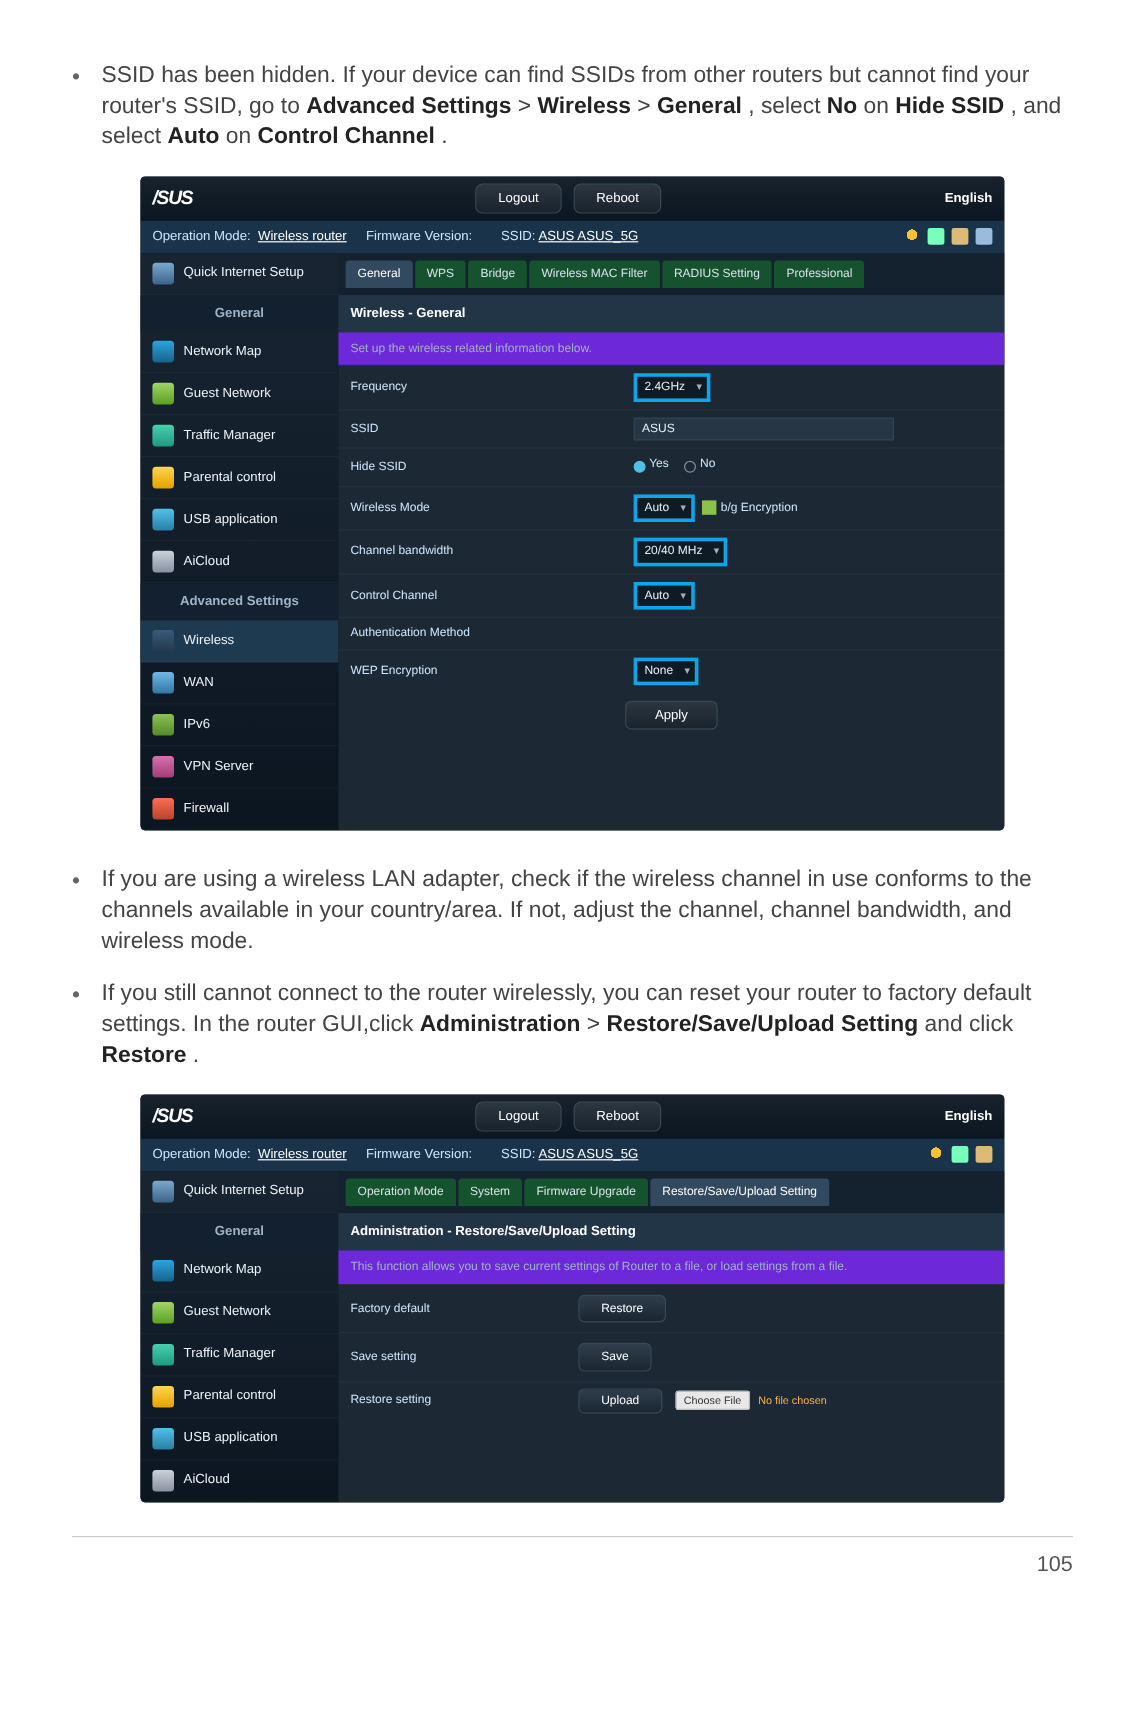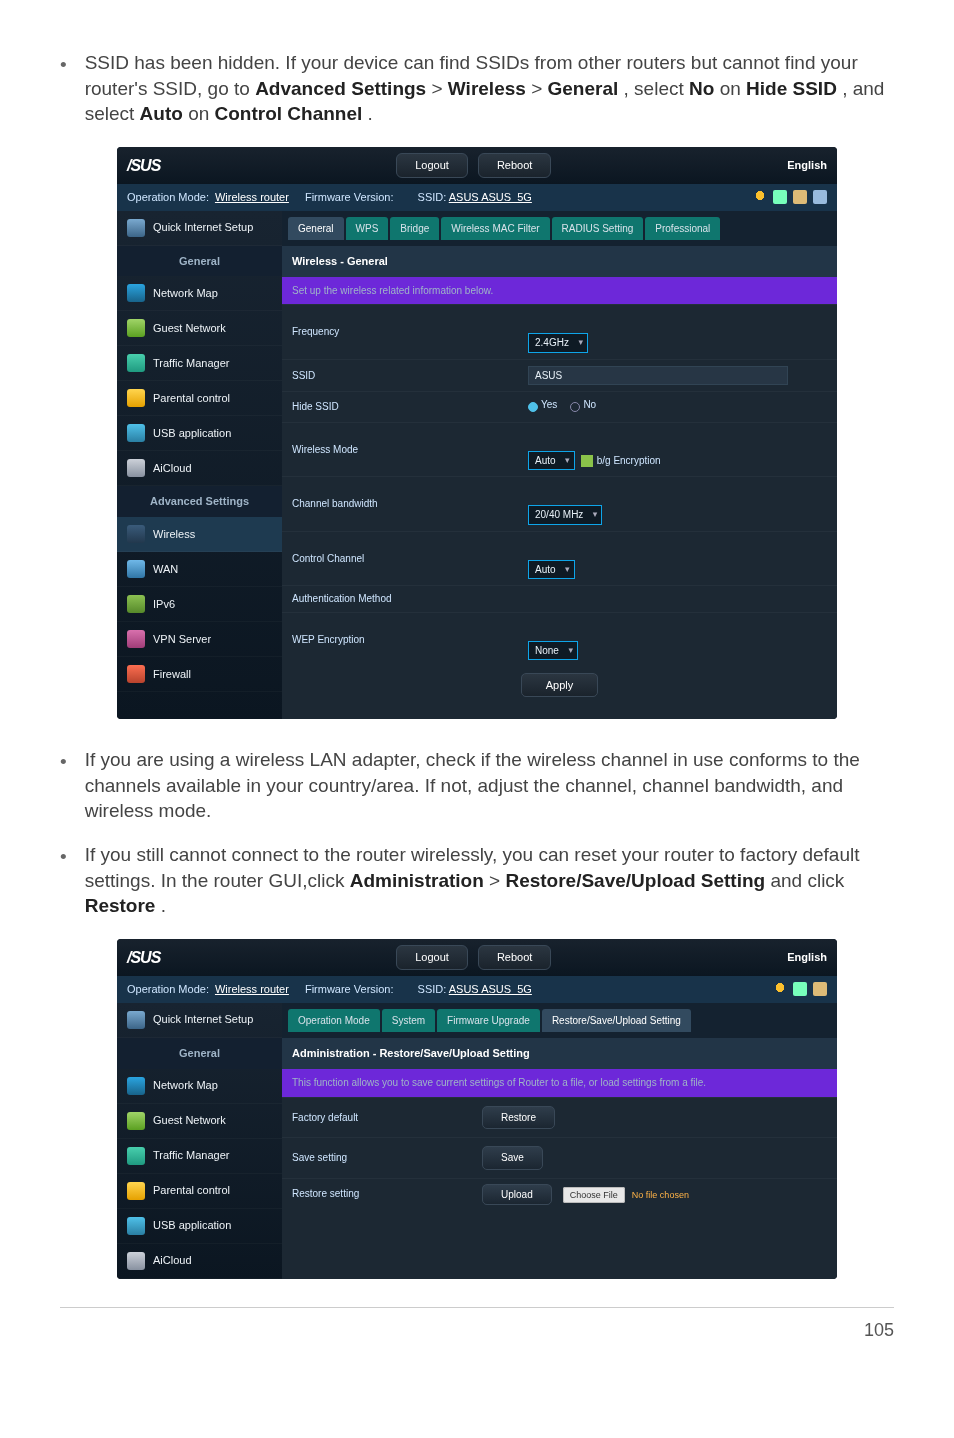--- a/index.html
+++ b/index.html
@@ -81,39 +81,39 @@
   .ic-lan { background: linear-gradient(#ffd76e,#d29b00); }
   .ic-wan { background: linear-gradient(#6fb8e8,#3076a6); }
   .ic-ipv6 { background: linear-gradient(#8cc152,#56892a); }
   .ic-vpn { background: linear-gradient(#d870ad,#a03d78); }
   .ic-fw { background: linear-gradient(#fc6e51,#b8432d); }
   .ic-admin { background: linear-gradient(#7aa9cf,#3c6588); }
 
   .main { flex: 1; background: #1c2833; padding: 0 0 14px 0; }
   .tabs { display: flex; gap: 2px; padding: 6px 6px; background: #142230; }
   .tab {
-    background: #0f766e; color: #d8e2ea; padding: 5px 10px;
+    background: #14532d; color: #d8e2ea; padding: 5px 10px;
     font-size: 10px; border-radius: 3px 3px 0 0;
   }
   .tab.active { background: #324a5f; color: #fff; }
   .panel-title {
     background: #223547; padding: 8px 10px; color: #fff; font-weight: 700;
   }
   .panel-sub { background: #6d28d9; color: #9fb4c7; padding: 7px 10px; font-size: 10px; }
   .row { display: flex; padding: 6px 10px; align-items: center; border-top: 1px solid rgba(255,255,255,0.04); }
   .row .label { width: 236px; color: #cfe6ff; font-size: 10px; }
   .row .ctrl { flex: 1; }
   .select {
-    display: inline-block; background: #0e1a24; border: 1px solid #0ea5e9;
-    color: #e7f0f7; padding: 2px 18px 2px 6px; font-size: 10px; position: relative; margin-top: 22px;
+    display: inline-block; background: #0e1a24; border: 3px solid #0ea5e9;
+    color: #e7f0f7; padding: 2px 18px 2px 6px; font-size: 10px; position: relative;
   }
   .select::after { content: "▾"; position: absolute; right: 4px; color: #aab; font-size: 9px; }
   .textfield {
     display: inline-block; background: #273645; border: 1px solid #314454;
-    color: #e7f0f7; padding: 2px 6px; font-size: 10px; width: 260px;
+    color: #e7f0f7; padding: 2px 6px; font-size: 10px; width: 217px;
   }
   .radio { display: inline-flex; align-items: flex-end; gap: 3px; font-size: 10px; color: #cfe6ff; margin-right: 10px; }
   .radio .dot { width: 10px; height: 10px; border-radius: 50%; border: 1px solid #88a; display: inline-block; }
   .radio.sel .dot { background: #4fc1e9; border-color: #4fc1e9; }
   .chk { display: inline-block; width: 12px; height: 12px; background: #8bc34a; margin-right: 4px; vertical-align: middle; }
   .apply-row { text-align: center; padding: 12px 0; }
   .apply { background: linear-gradient(#2b3641,#1a232c); border: 1px solid #394857; color: #fff; padding: 5px 24px; border-radius: 5px; font-size: 11px; }
 
   
   ul.mid { list-style: none; margin: 10px 0 20px 0; }

